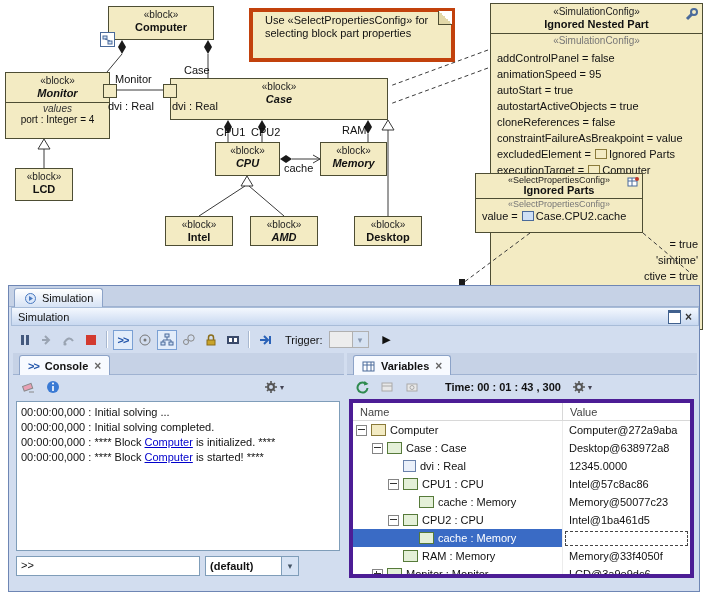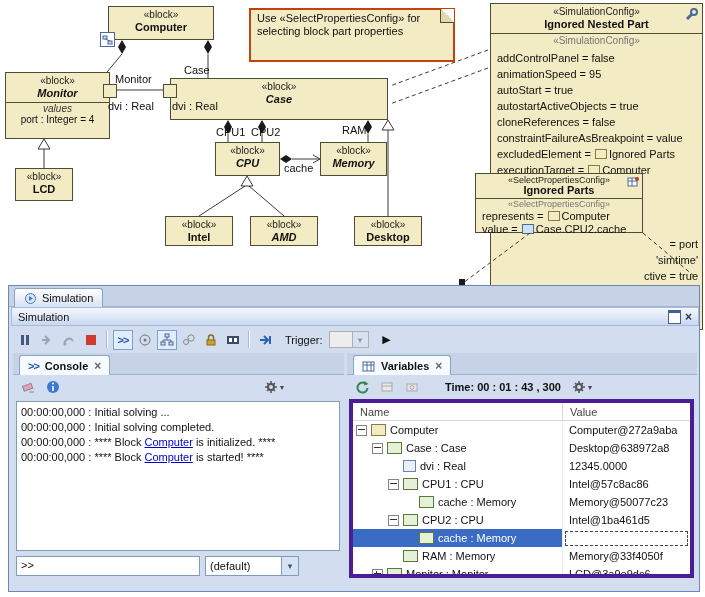--- a/index.html
+++ b/index.html
@@ -19,21 +19,21 @@
   .props div{line-height:16px;white-space:nowrap;overflow:hidden;}
   .sel-cfg .hd-st{font-size:9px;line-height:9px;text-align:center;color:#222;padding-top:2px;}
   .sel-cfg .nm{font-size:11px;line-height:11px;}
   .sel-cfg .cfg-st{font-size:9px;line-height:10px;}
   .sel-cfg .props{padding-top:1px;}
   .sel-cfg .props div{line-height:13px;font-size:11px;}
   .mi{display:inline-block;width:10px;height:8px;background:#F3EBC3;border:1px solid #8a7a3a;
       margin:0 2px -1px 1px;}
   .mi.b{background:#cfe0f5;border-color:#4a6a9a;}
   .note{position:absolute;left:249px;top:8px;width:206px;height:54px;background:#F3EBC3;
-        border:2px solid #c2410c;box-sizing:border-box;z-index:2;font-size:11px;padding:2px 6px;}
+        border:4px solid #c2410c;box-sizing:border-box;z-index:2;font-size:11px;padding:2px 12px;}
   .note .nl{line-height:13px;}
   .fold{position:absolute;right:-1px;top:-1px;width:13px;height:13px;
         background:linear-gradient(225deg,#ffffff 0 50%,#E2D8A8 50% 100%);
         border-left:1px solid #4d4d33;border-bottom:1px solid #4d4d33;}
   .exclbox{display:inline-block;margin-top:3px;background:#fff;border:1px solid #4d4d33;
            padding:1px 4px;white-space:nowrap;}
   .port{position:absolute;width:12px;height:12px;background:#F3EBC3;border:1px solid #4d4d33;z-index:3;}
   .elabel{position:absolute;font-size:11px;z-index:5;white-space:nowrap;}
   .frag{position:absolute;left:560px;width:138px;text-align:right;font-size:11px;z-index:3;}
   .conn{position:absolute;left:0;top:0;z-index:4;pointer-events:none;}
@@ -85,21 +85,21 @@
   .chev{font-size:8px;color:#445;}
   .timelbl{font-weight:bold;margin-left:auto;margin-right:6px;white-space:nowrap;}
   
   .cout{position:absolute;left:3px;top:48px;right:4px;bottom:30px;background:#fff;
         border:1px solid #7F9DB9;padding:3px 4px;line-height:15px;font-size:11px;overflow:hidden;
         box-sizing:border-box;}
   .lnk{color:#0000CC;text-decoration:underline;}
   .cinput{position:absolute;left:3px;bottom:5px;height:20px;width:184px;background:#fff;
           border:1px solid #7F9DB9;box-sizing:border-box;padding:2px 4px;}
   .ccombo{position:absolute;left:192px;bottom:5px;height:20px;width:94px;background:#fff;
-          border:1px solid #7F9DB9;box-sizing:border-box;display:flex;align-items:center;padding-left:4px;}
+          border:1px solid #7F9DB9;box-sizing:border-box;display:flex;align-items:center;padding-left:4px;font-weight:bold;}
   .ccombo .arr{margin-left:auto;width:16px;height:100%;background:#D7E3F4;border-left:1px solid #7F9DB9;
                display:flex;align-items:center;justify-content:center;font-size:9px;color:#456;}
   
   .vtable{position:absolute;left:2px;top:46px;right:3px;bottom:3px;background:#fff;
           border:4px solid #4c1d95;overflow:hidden;box-sizing:border-box;}
   .vhead{display:flex;height:17px;border-bottom:1px solid #D8D8D8;color:#444;align-items:center;}
   .vhead .hname{width:210px;padding-left:7px;border-right:1px solid #D8D8D8;box-sizing:border-box;height:100%;
                 display:flex;align-items:center;}
   .vhead .hval{flex:1;padding-left:7px;}
   .vrow{display:flex;height:18px;align-items:stretch;}
@@ -139,21 +139,21 @@
         <div>constraintFailureAsBreakpoint = value</div>
         <div><span>excludedElement = </span><span class="mi"></span><span>Ignored Parts</span></div>
         <div><span>executionTarget = </span><span class="mi"></span><span>Computer</span></div>
       </div>
       <svg width="15" height="15" style="position:absolute;right:3px;top:3px;">
         <line x1="3" y1="12" x2="8" y2="7" stroke="#4a6a9a" stroke-width="3"></line>
         <circle cx="10" cy="5" r="3" fill="none" stroke="#4a6a9a" stroke-width="2"></circle>
       </svg>
     </div>
 
-    <div class="frag" style="top:238px;">= port</div>
+    <div class="frag" style="top:238px;">= true</div>
     <div class="frag" style="top:254px;">'simtime'</div>
     <div class="frag" style="top:270px;">ctive = true</div>
 
     <div class="blk" style="left:108px;top:6px;width:106px;height:34px;">
       <div class="st">«block»</div>
       <div class="nm">Computer</div>
     </div>
     <div class="miniwidget" style="left:100px;top:32px;width:13px;height:13px;">
       <svg width="13" height="13">
           <rect x="2" y="2" width="4" height="3" fill="#cfe0f5" stroke="#4a6a9a" stroke-width="1"></rect>
@@ -206,21 +206,20 @@
       <div class="st">«block»</div>
       <div class="nm">Desktop</div>
     </div>
 
     <div class="blk sel-cfg" style="left:475px;top:173px;width:168px;height:60px;z-index:3;">
       <div class="hd-st">«SelectPropertiesConfig»</div>
       <div class="nm">Ignored Parts</div>
       <div class="csep"></div>
       <div class="cfg-st">«SelectPropertiesConfig»</div>
       <div class="props">
-        <div><span>represents = </span><span class="mi"></span><span>Computer</span></div>
         <div><span>value = </span><span class="mi b"></span><span>Case.CPU2.cache</span></div>
       </div>
       <svg width="13" height="13" style="position:absolute;right:2px;top:2px;">
         <rect x="1" y="2" width="9" height="8" fill="#fff" stroke="#4a6a9a"></rect>
           <line x1="1" y1="5" x2="10" y2="5" stroke="#4a6a9a"></line>
           <line x1="5" y1="2" x2="5" y2="10" stroke="#4a6a9a"></line>
           <circle cx="10" cy="3" r="2" fill="#c23a2a"></circle>
       </svg>
     </div>
 

